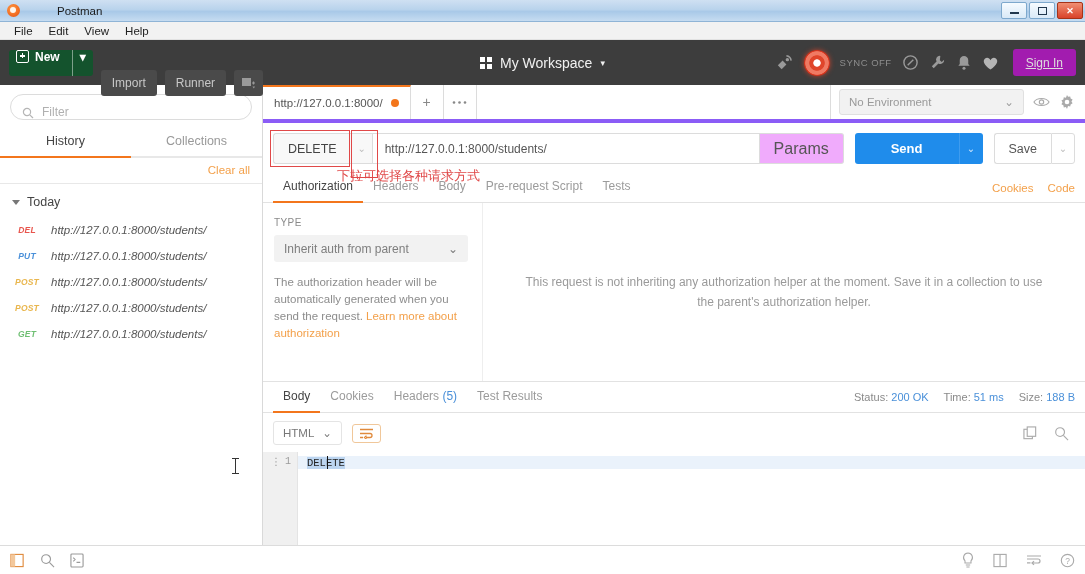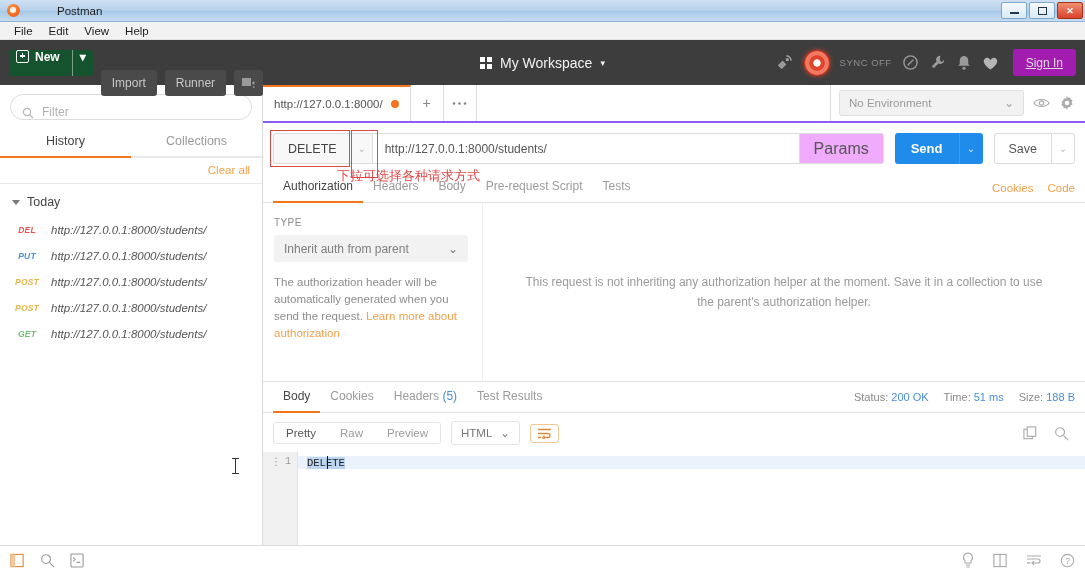--- a/index.html
+++ b/index.html
@@ -151,21 +151,21 @@
   .meth {
     font-size: 8.5px; font-weight: bold; width: 30px; text-align: center; letter-spacing: .2px;
   }
   .hist-url { font-size: 11.5px; color: #555; }
 
   
   .content { flex: 1; display: flex; flex-direction: column; min-width: 0; background: #fff; }
 
   
   .tabstrip {
-    height: 38px; background: #f6f6f6; border-bottom: 2px solid #8b5cf6;
+    height: 38px; background: #f6f6f6; border-bottom: 4px solid #8b5cf6;
     display: flex; align-items: stretch;
   }
   .req-tab {
     display: flex; align-items: center; gap: 8px;
     padding: 0 11px; background: #fff;
     border-right: 1px solid #dcdcdc;
     border-top: 2px solid #f3761c;
     font-size: 11.5px; color: #555;
   }
   .unsaved-dot { width: 8px; height: 8px; border-radius: 50%; background: #f3761c; }
@@ -217,21 +217,21 @@
     display: flex; align-items: center; padding-left: 12px;
     font-size: 12px; color: #555; background: #fff;
   }
   .params-btn {
     height: 31px; padding: 10px 14px; border: 1px solid #dcdcdc; border-left: none;
     background: #f0abfc; font-size: 16px; color: #555;
     display: flex; align-items: center; border-radius: 0 3px 3px 0;
   }
   .send-group { display: flex; margin-left: 11px; }
   .btn-send {
-    height: 31px; padding: 0 16px; background: #1f8ceb; color: #fff;
+    height: 31px; padding: 0 36px; background: #1f8ceb; color: #fff;
     font-size: 13px; font-weight: bold; border-radius: 3px 0 0 3px;
     display: flex; align-items: center;
   }
   .send-caret {
     height: 31px; width: 24px; background: #1f8ceb; color: #cfe6fb;
     border-left: 1px solid #3e9cef; border-radius: 0 3px 3px 0;
     display: flex; align-items: center; justify-content: center; font-size: 10px;
   }
   .save-group { display: flex; margin-left: 11px; }
   .btn-save {
@@ -570,25 +570,20 @@
         </div>
         <div class="rst">Test Results</div>
         <div class="resp-meta">
           <span><span>Status:</span> <b>200 OK</b></span>
           <span><span>Time:</span> <b>51 ms</b></span>
           <span><span>Size:</span> <b>188 B</b></span>
         </div>
       </div>
 
       <div class="resp-toolbar">
-        <div class="seg">
-          <div class="active">Pretty</div>
-          <div>Raw</div>
-          <div>Preview</div>
-        </div>
         <div class="fmt-select">
           <span>HTML</span>
           <span>⌄</span>
         </div>
         <div class="wrap-btn">
           <svg width="15" height="11" viewBox="0 0 15 11">
             <path d="M1 1.5 h13 M1 5.5 h10 a2 2 0 0 1 0 4 h-4 M1 9.5 h3" stroke="#e08a3c" stroke-width="1.3" fill="none"></path>
             <path d="M7.5 7.8 l-2 1.7 l2 1.7" stroke="#e08a3c" stroke-width="1.3" fill="none"></path>
           </svg>
         </div>

